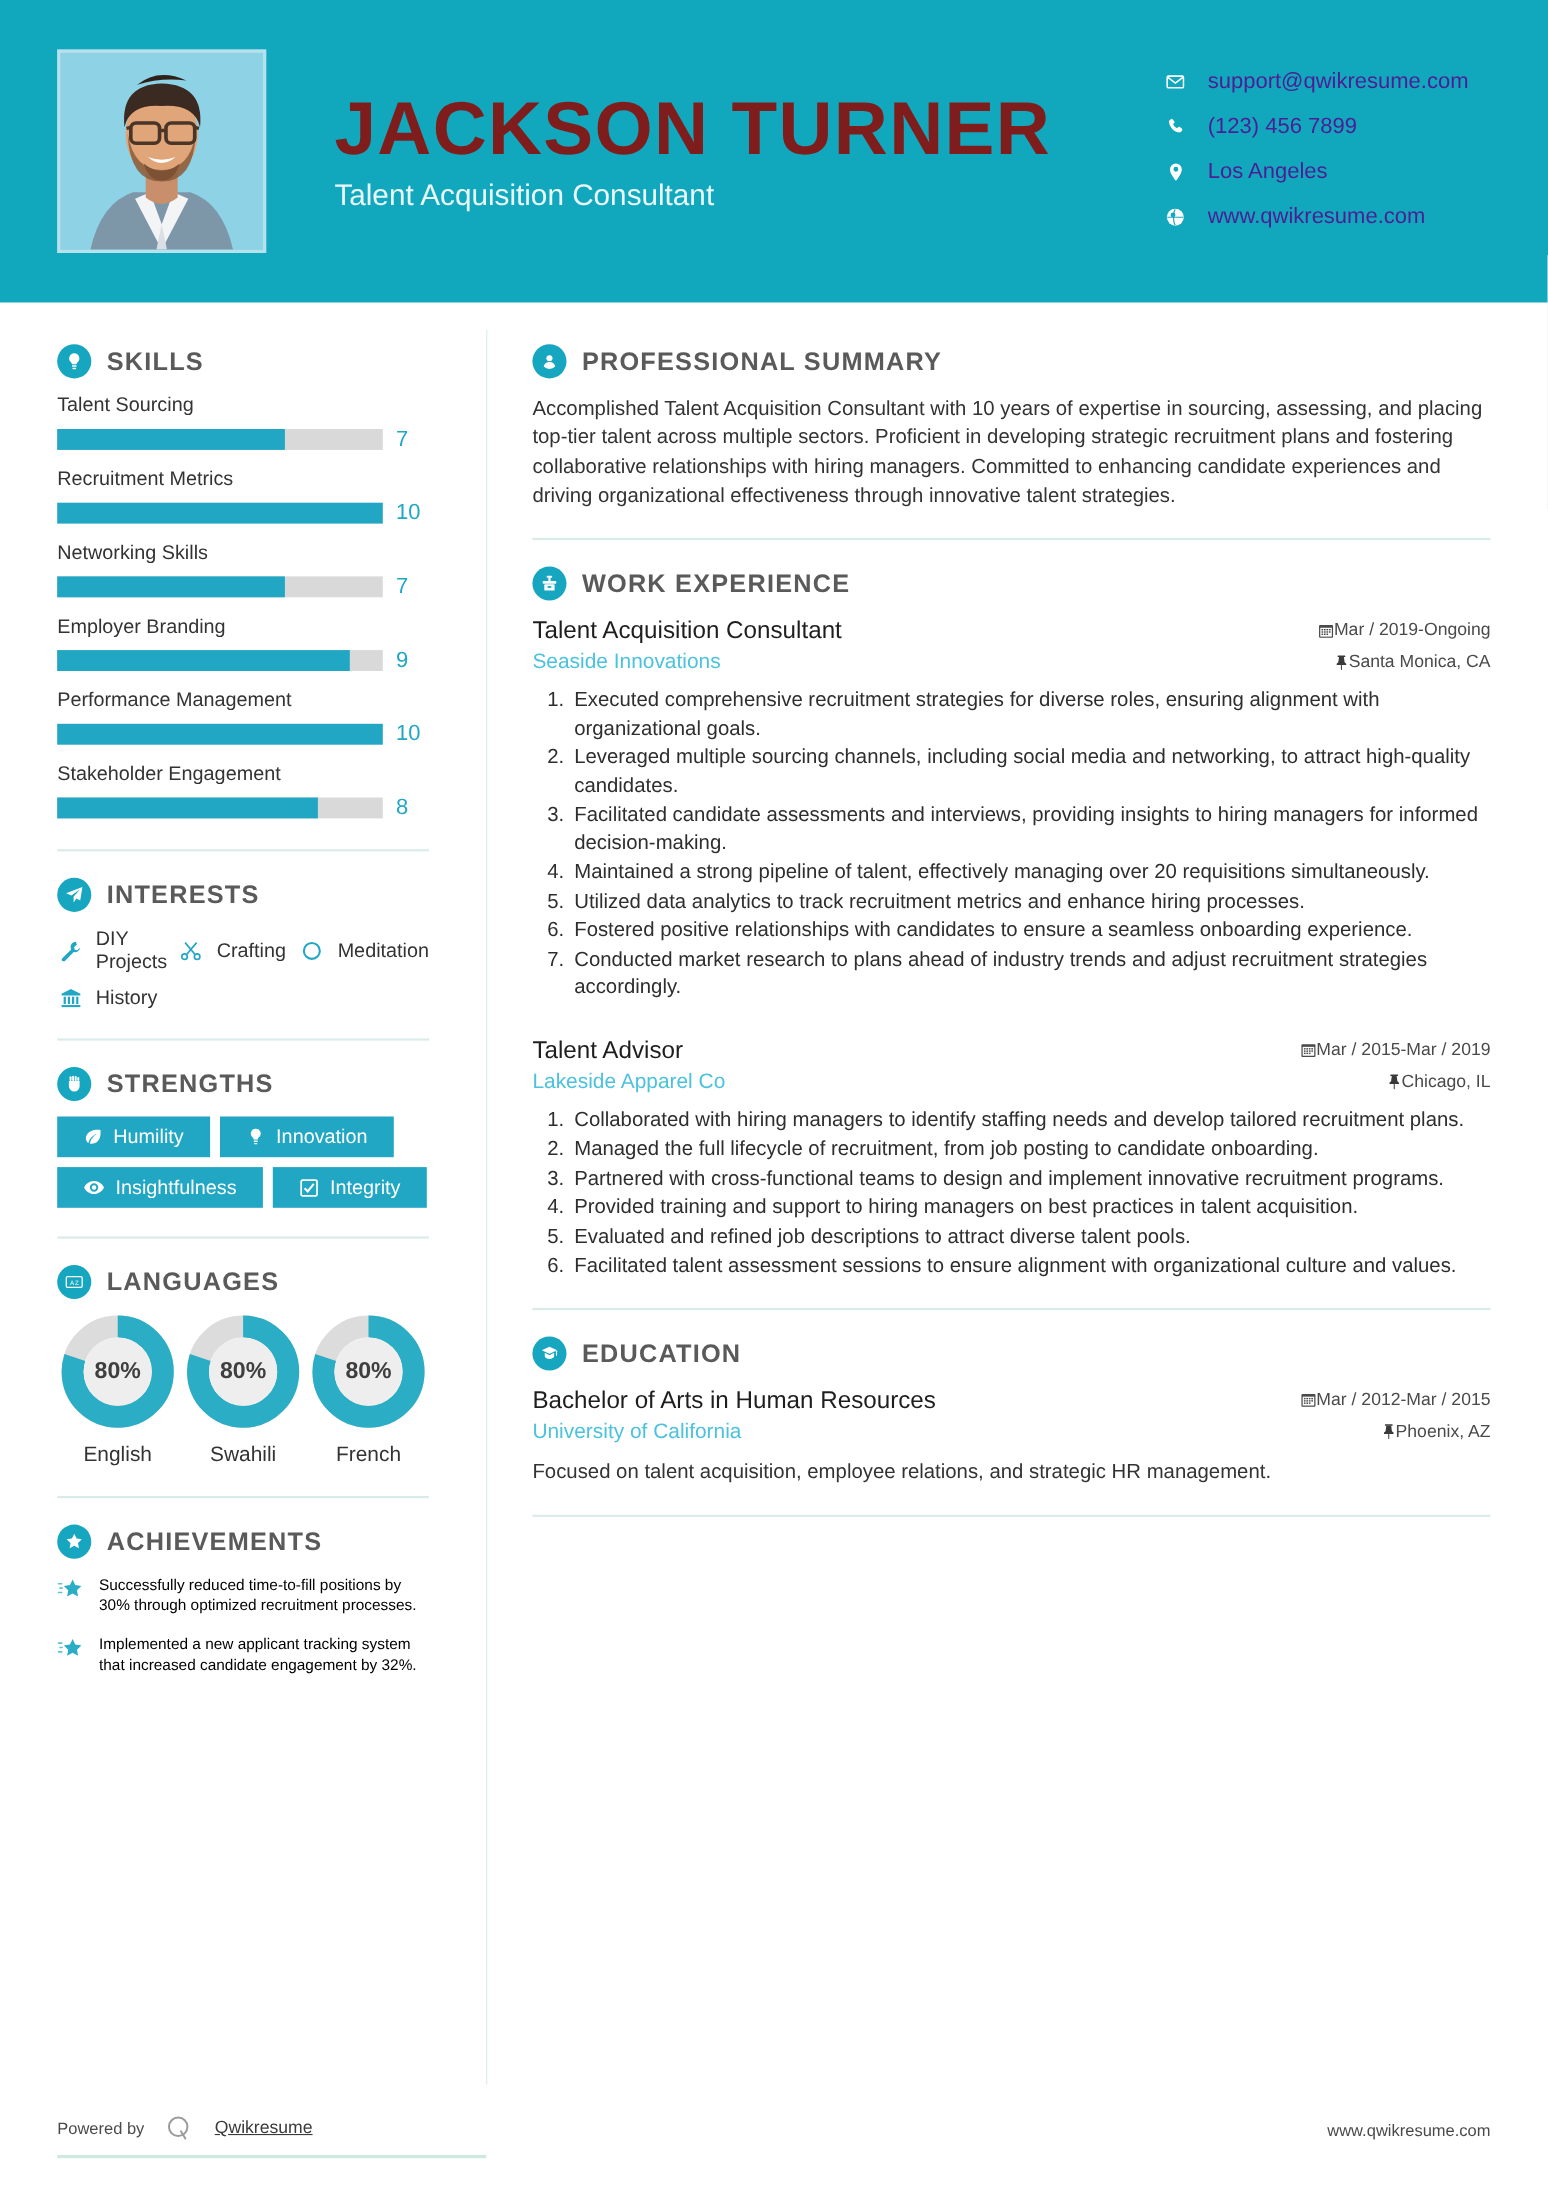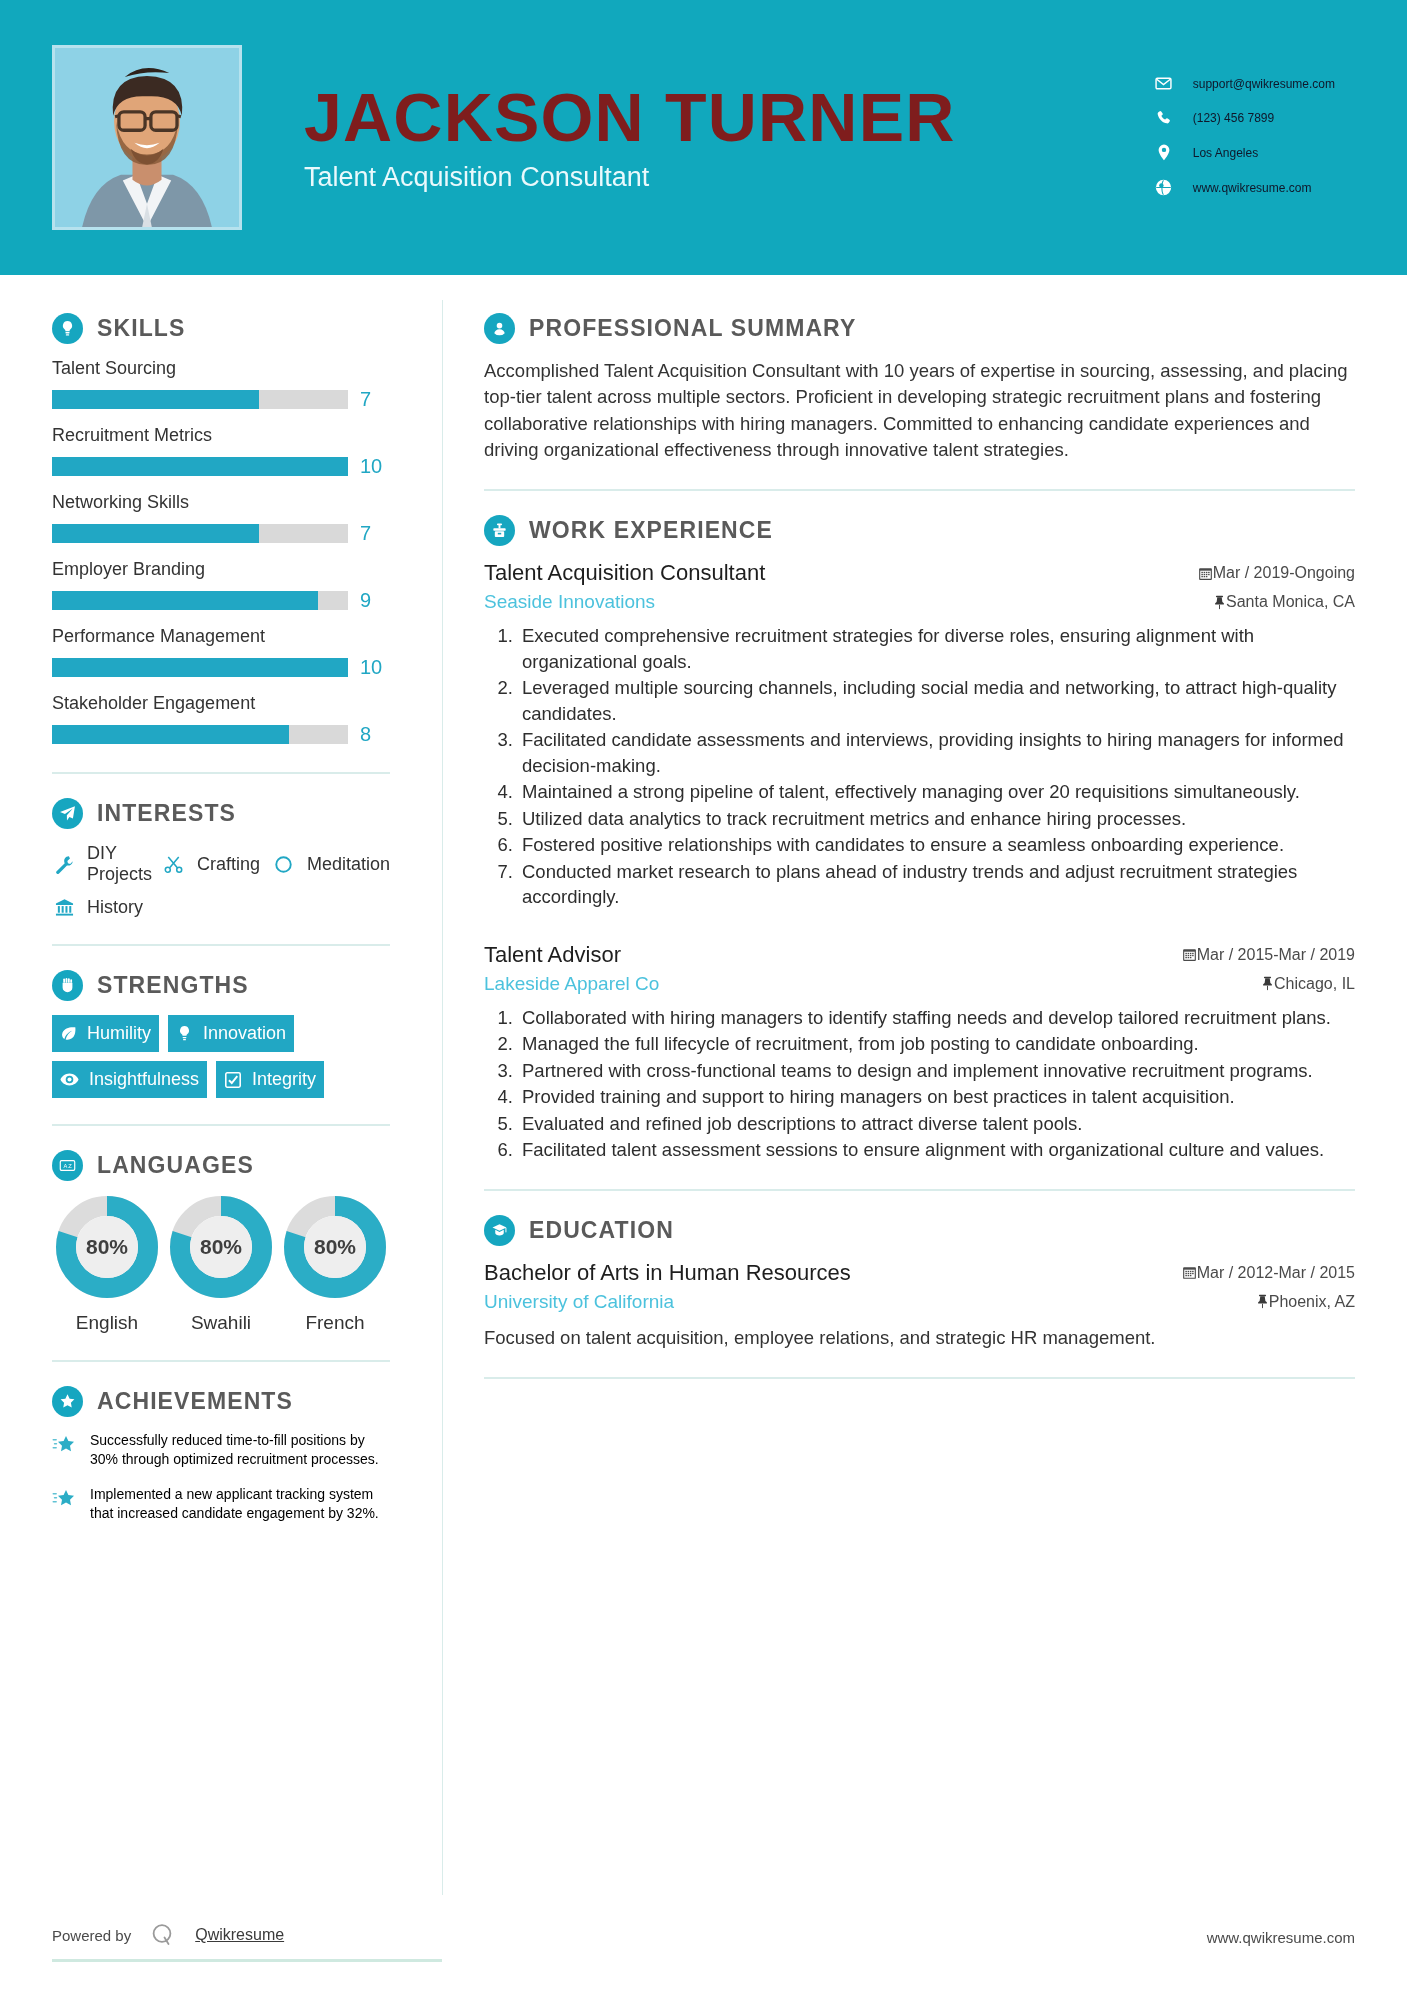--- a/index.html
+++ b/index.html
@@ -56,22 +56,22 @@
     flex: 0 0 auto;
     display: flex;
     flex-direction: column;
     gap: 18px;
     padding-bottom: 4px;
     margin-right: 20px;
   }
   .contact-row {
     display: flex;
     align-items: center;
-    color: #0f172a;
-    font-size: 12px;
+    color: #4c1d95;
+    font-size: 20px;
     white-space: nowrap;
     text-align: right;
   }
   .contact-ico {
     width: 26px;
     flex: 0 0 26px;
     display: flex;
     align-items: center;
     justify-content: center;
     margin-right: 16px;
@@ -178,21 +178,21 @@
   
   .strength-grid {
     display: flex;
     flex-wrap: wrap;
     gap: 9px;
   }
   .strength-chip {
     background: #21a7c4;
     color: #ffffff;
     font-size: 18px;
-    padding: 8px 8px;
+    padding: 8px 24px;
     display: flex;
     align-items: center;
     gap: 10px;
   }
   .strength-chip svg { display: block; flex: 0 0 auto; }
 
   
   .lang-row {
     display: flex;
     justify-content: space-between;

